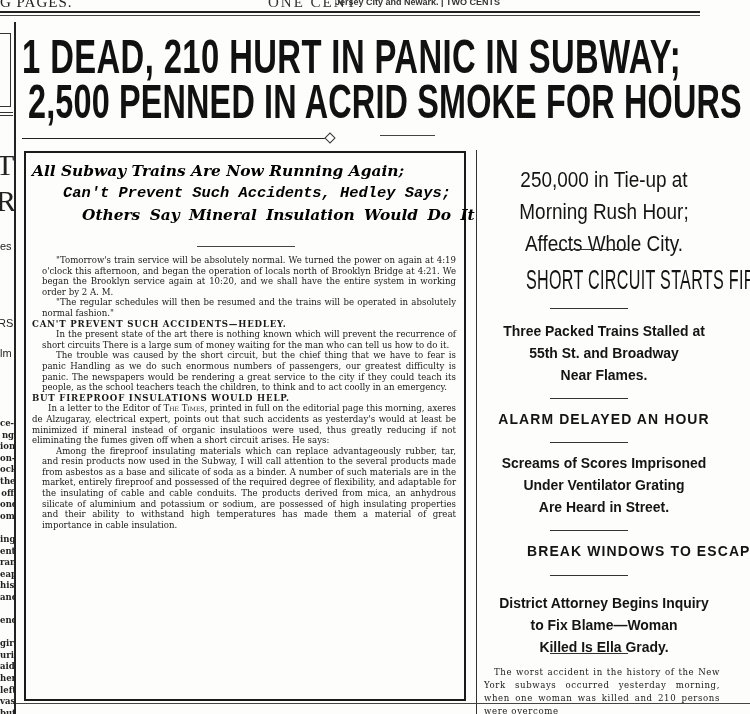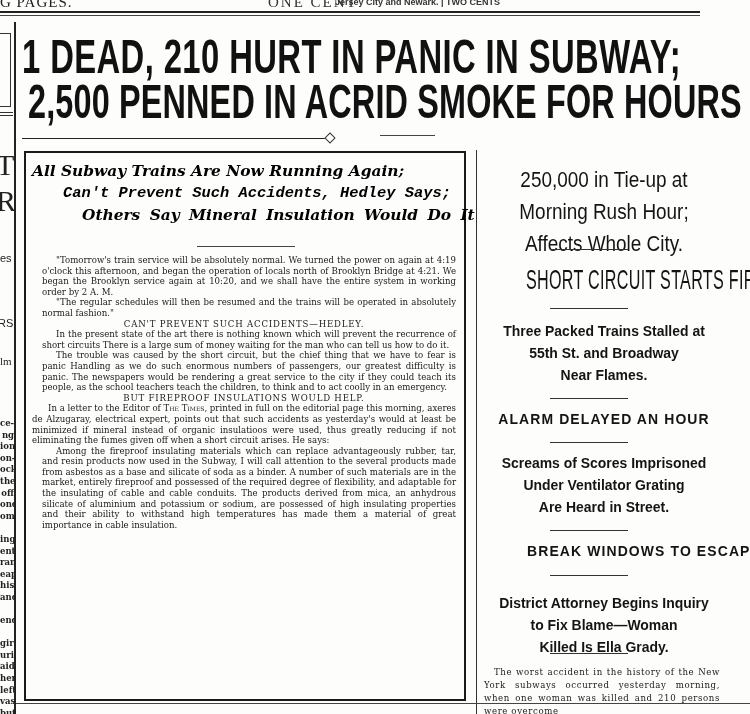--- a/index.html
+++ b/index.html
@@ -48,21 +48,21 @@
   .deck-line.l3 { padding-left: 50px; word-spacing: 4px; }
   .deck-rule { left: 197px; top: 246px; width: 98px; height: 1px; background: #444; }
 
   .body-text {
     left: 32px; width: 424px;
     font-family: "DejaVu Serif", serif; font-size: 8.6px; line-height: 10.6px;
     color: #1a1a1a; text-align: justify;
   }
   .body-text p { margin: 0; text-indent: 16px; }
   .body-text p.quote { padding-left: 10px; text-indent: 14px; }
-  .subhead { text-align: center; font-weight: normal; letter-spacing: 0.8px; font-size: 8.6px; margin: 1px 0; text-indent: 0 !important; }
+  .subhead { font-weight: bold; letter-spacing: 0.8px; font-size: 8.6px; margin: 1px 0; text-indent: 0 !important; }
   .sc { font-variant: small-caps; }
 
   
   .col-right-border { left: 476px; top: 150px; width: 1px; height: 564px; background: #333; }
   .rc { left: 478px; width: 252px; text-align: center; color: #141414; font-family: "Liberation Sans", sans-serif; }
   .rc-big { font-size: 22px; line-height: 32px; transform: scaleX(0.86); transform-origin: center top; }
   .rc-cond { font-size: 26px; font-weight: normal; transform: scaleX(0.62) scaleY(1.05); transform-origin: center top; white-space: nowrap; letter-spacing: 0.5px; }
   .rc-med { font-size: 15px; font-weight: bold; line-height: 22px; transform: scaleX(0.93); transform-origin: center top; }
   .rc-caps { font-size: 15px; font-weight: bold; letter-spacing: 1.2px; transform: scaleX(0.93); transform-origin: center top; white-space: nowrap; }
   .rc-rule { height: 1px; background: #333; width: 78px; left: 550px; }
@@ -80,23 +80,23 @@
 </div>
 <div class="abs rule-top1"></div>
 <div class="abs rule-top2"></div>
 
 <div class="abs col-left-border"></div>
 <div class="abs left-box"></div>
 <div class="abs left-dbl1"></div>
 <div class="abs left-dbl2"></div>
 <div class="abs left-frag lf-big" style="left:-4px; top:150px;">T</div>
 <div class="abs left-frag lf-big" style="left:-4px; top:186px;">R</div>
-<div class="abs left-frag lf-sans" style="left:0; top:241px;margin-top:12px;">es</div>
+<div class="abs left-frag lf-sans" style="left:0; top:241px;">es</div>
 <div class="abs left-frag lf-sans" style="left:-2px; top:318px;">RS</div>
-<div class="abs left-frag lf-sans" style="left:0; top:356px;font-family:Liberation Serif, serif;">lm</div>
+<div class="abs left-frag lf-sans" style="left:0; top:348px;">lm</div>
 <div class="abs left-frag lf-small" style="left:0; top:418px;">
   <div>ce-</div>
   <div>ng</div>
   <div>ion</div>
   <div>on-</div>
   <div>ock</div>
   <div>the</div>
   <div>off</div>
   <div>ond</div>
   <div>om</div>

